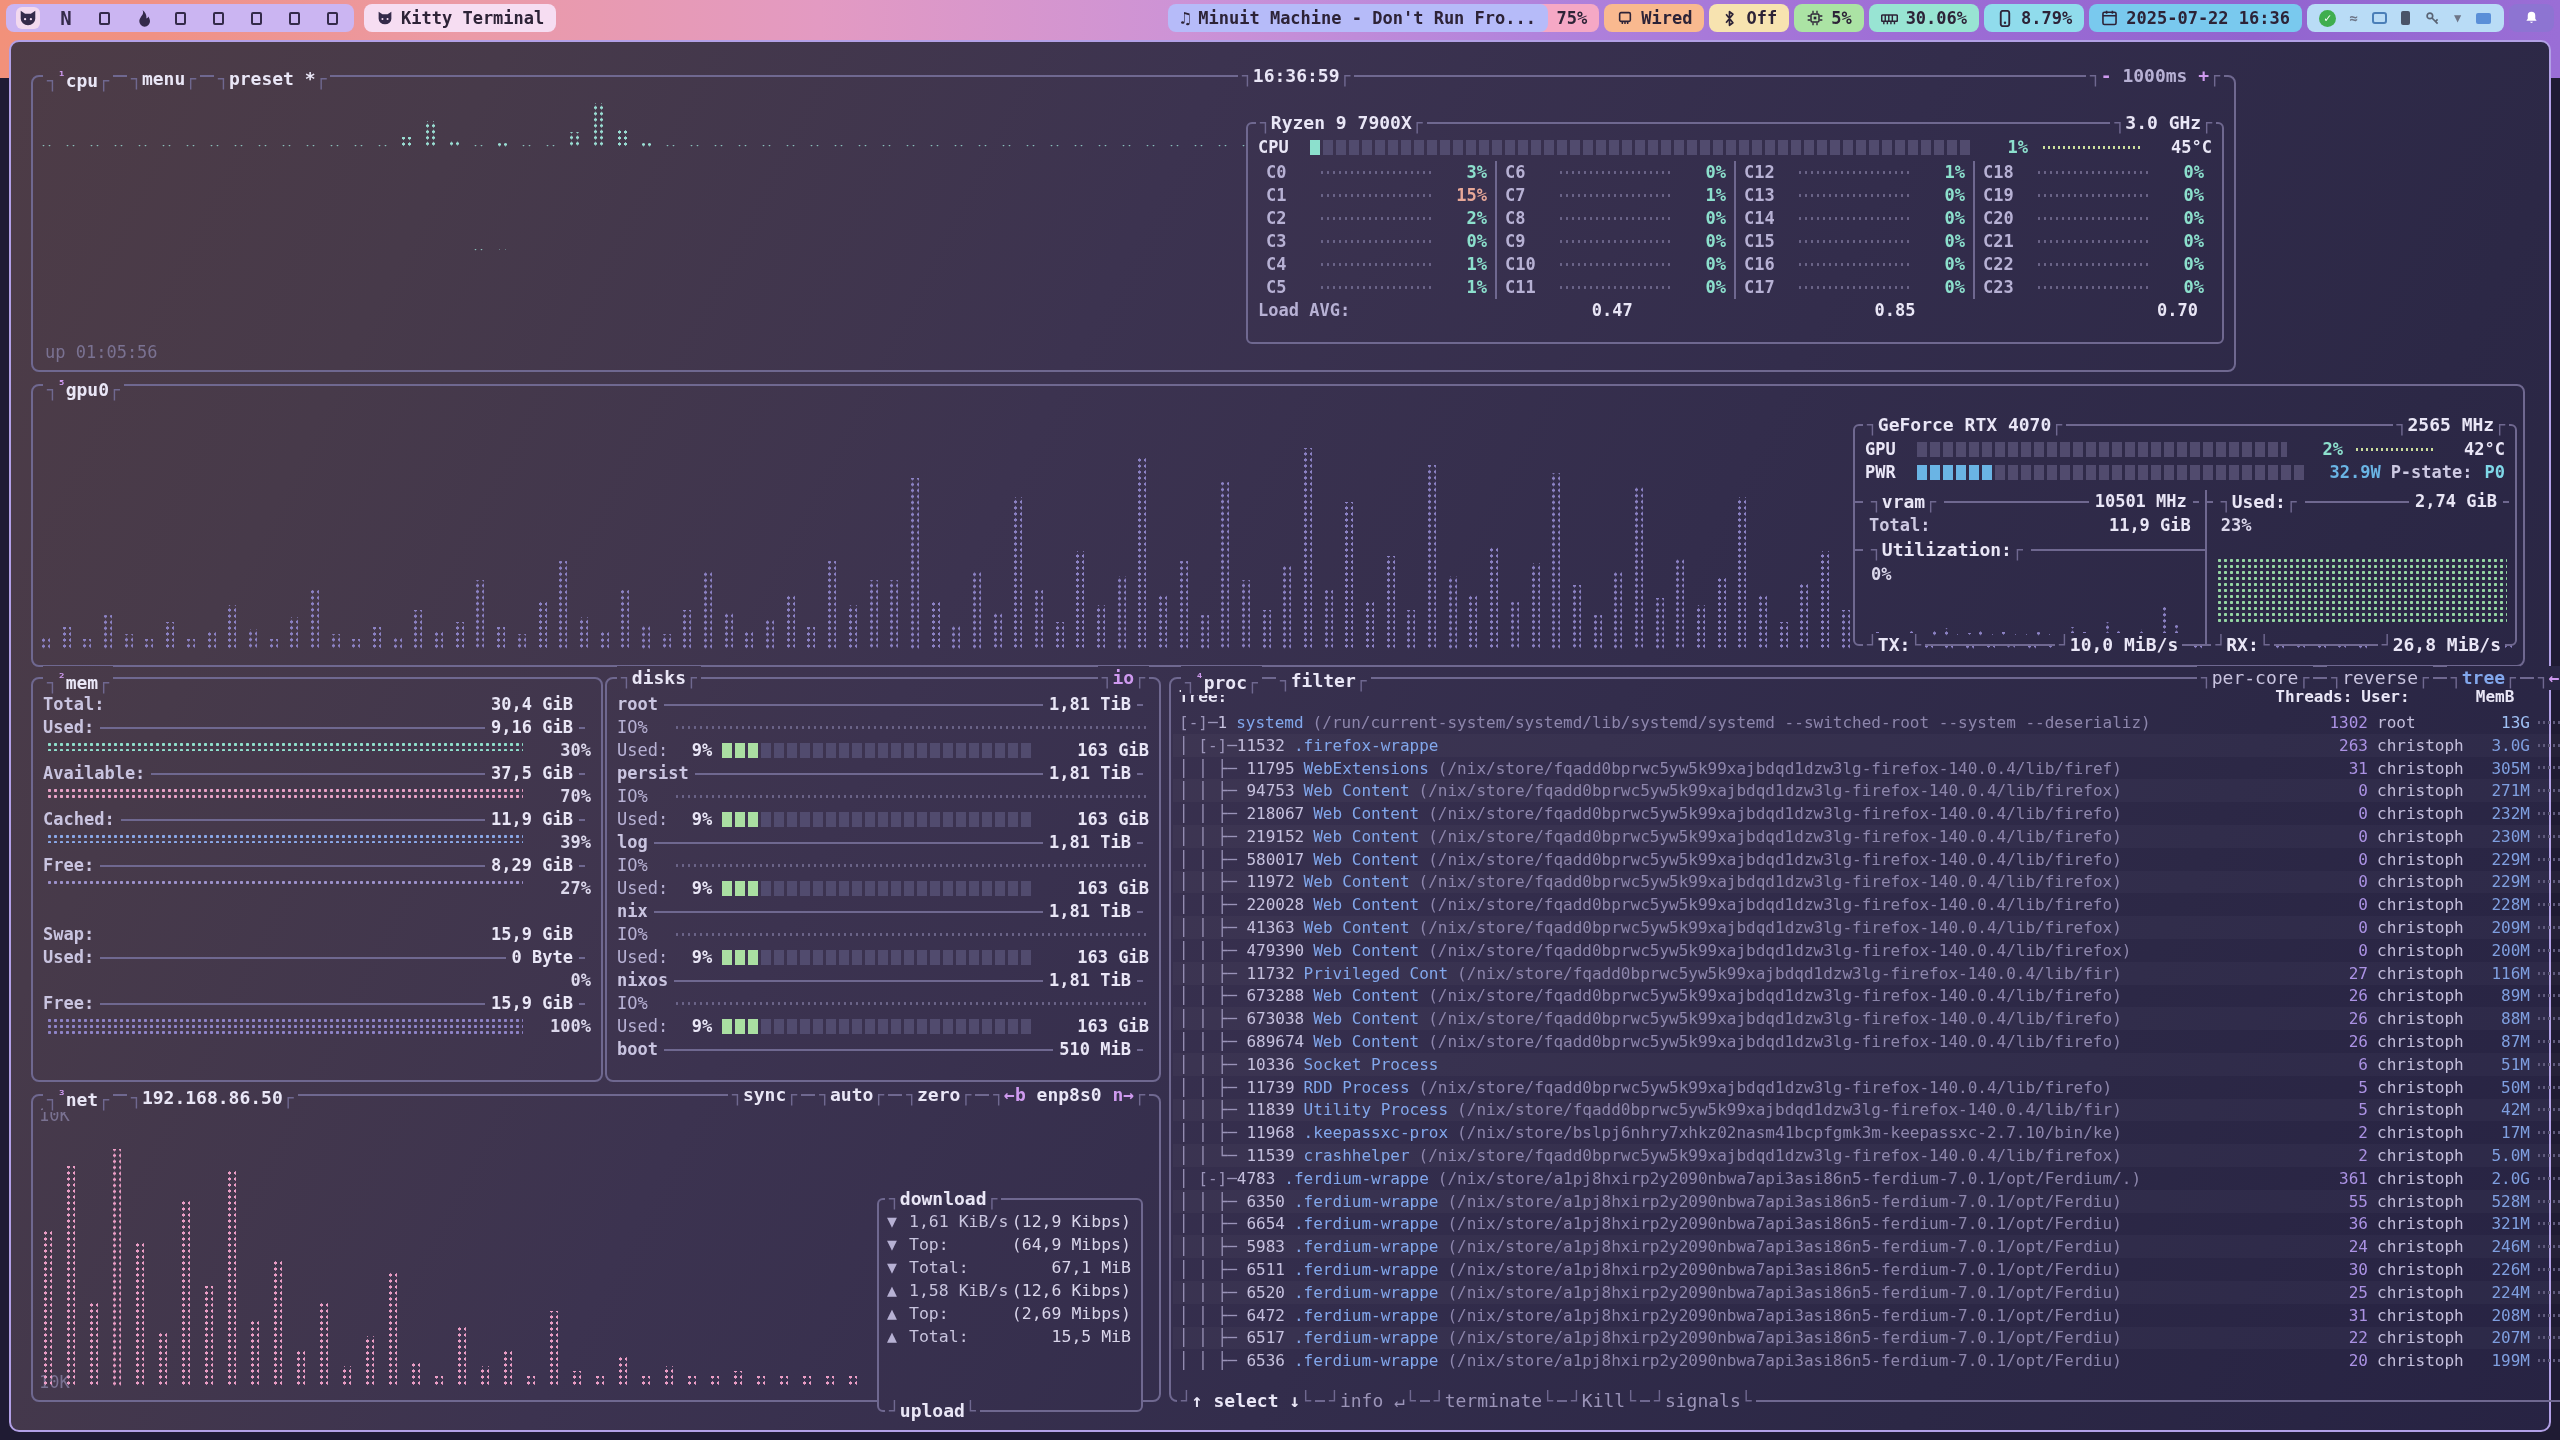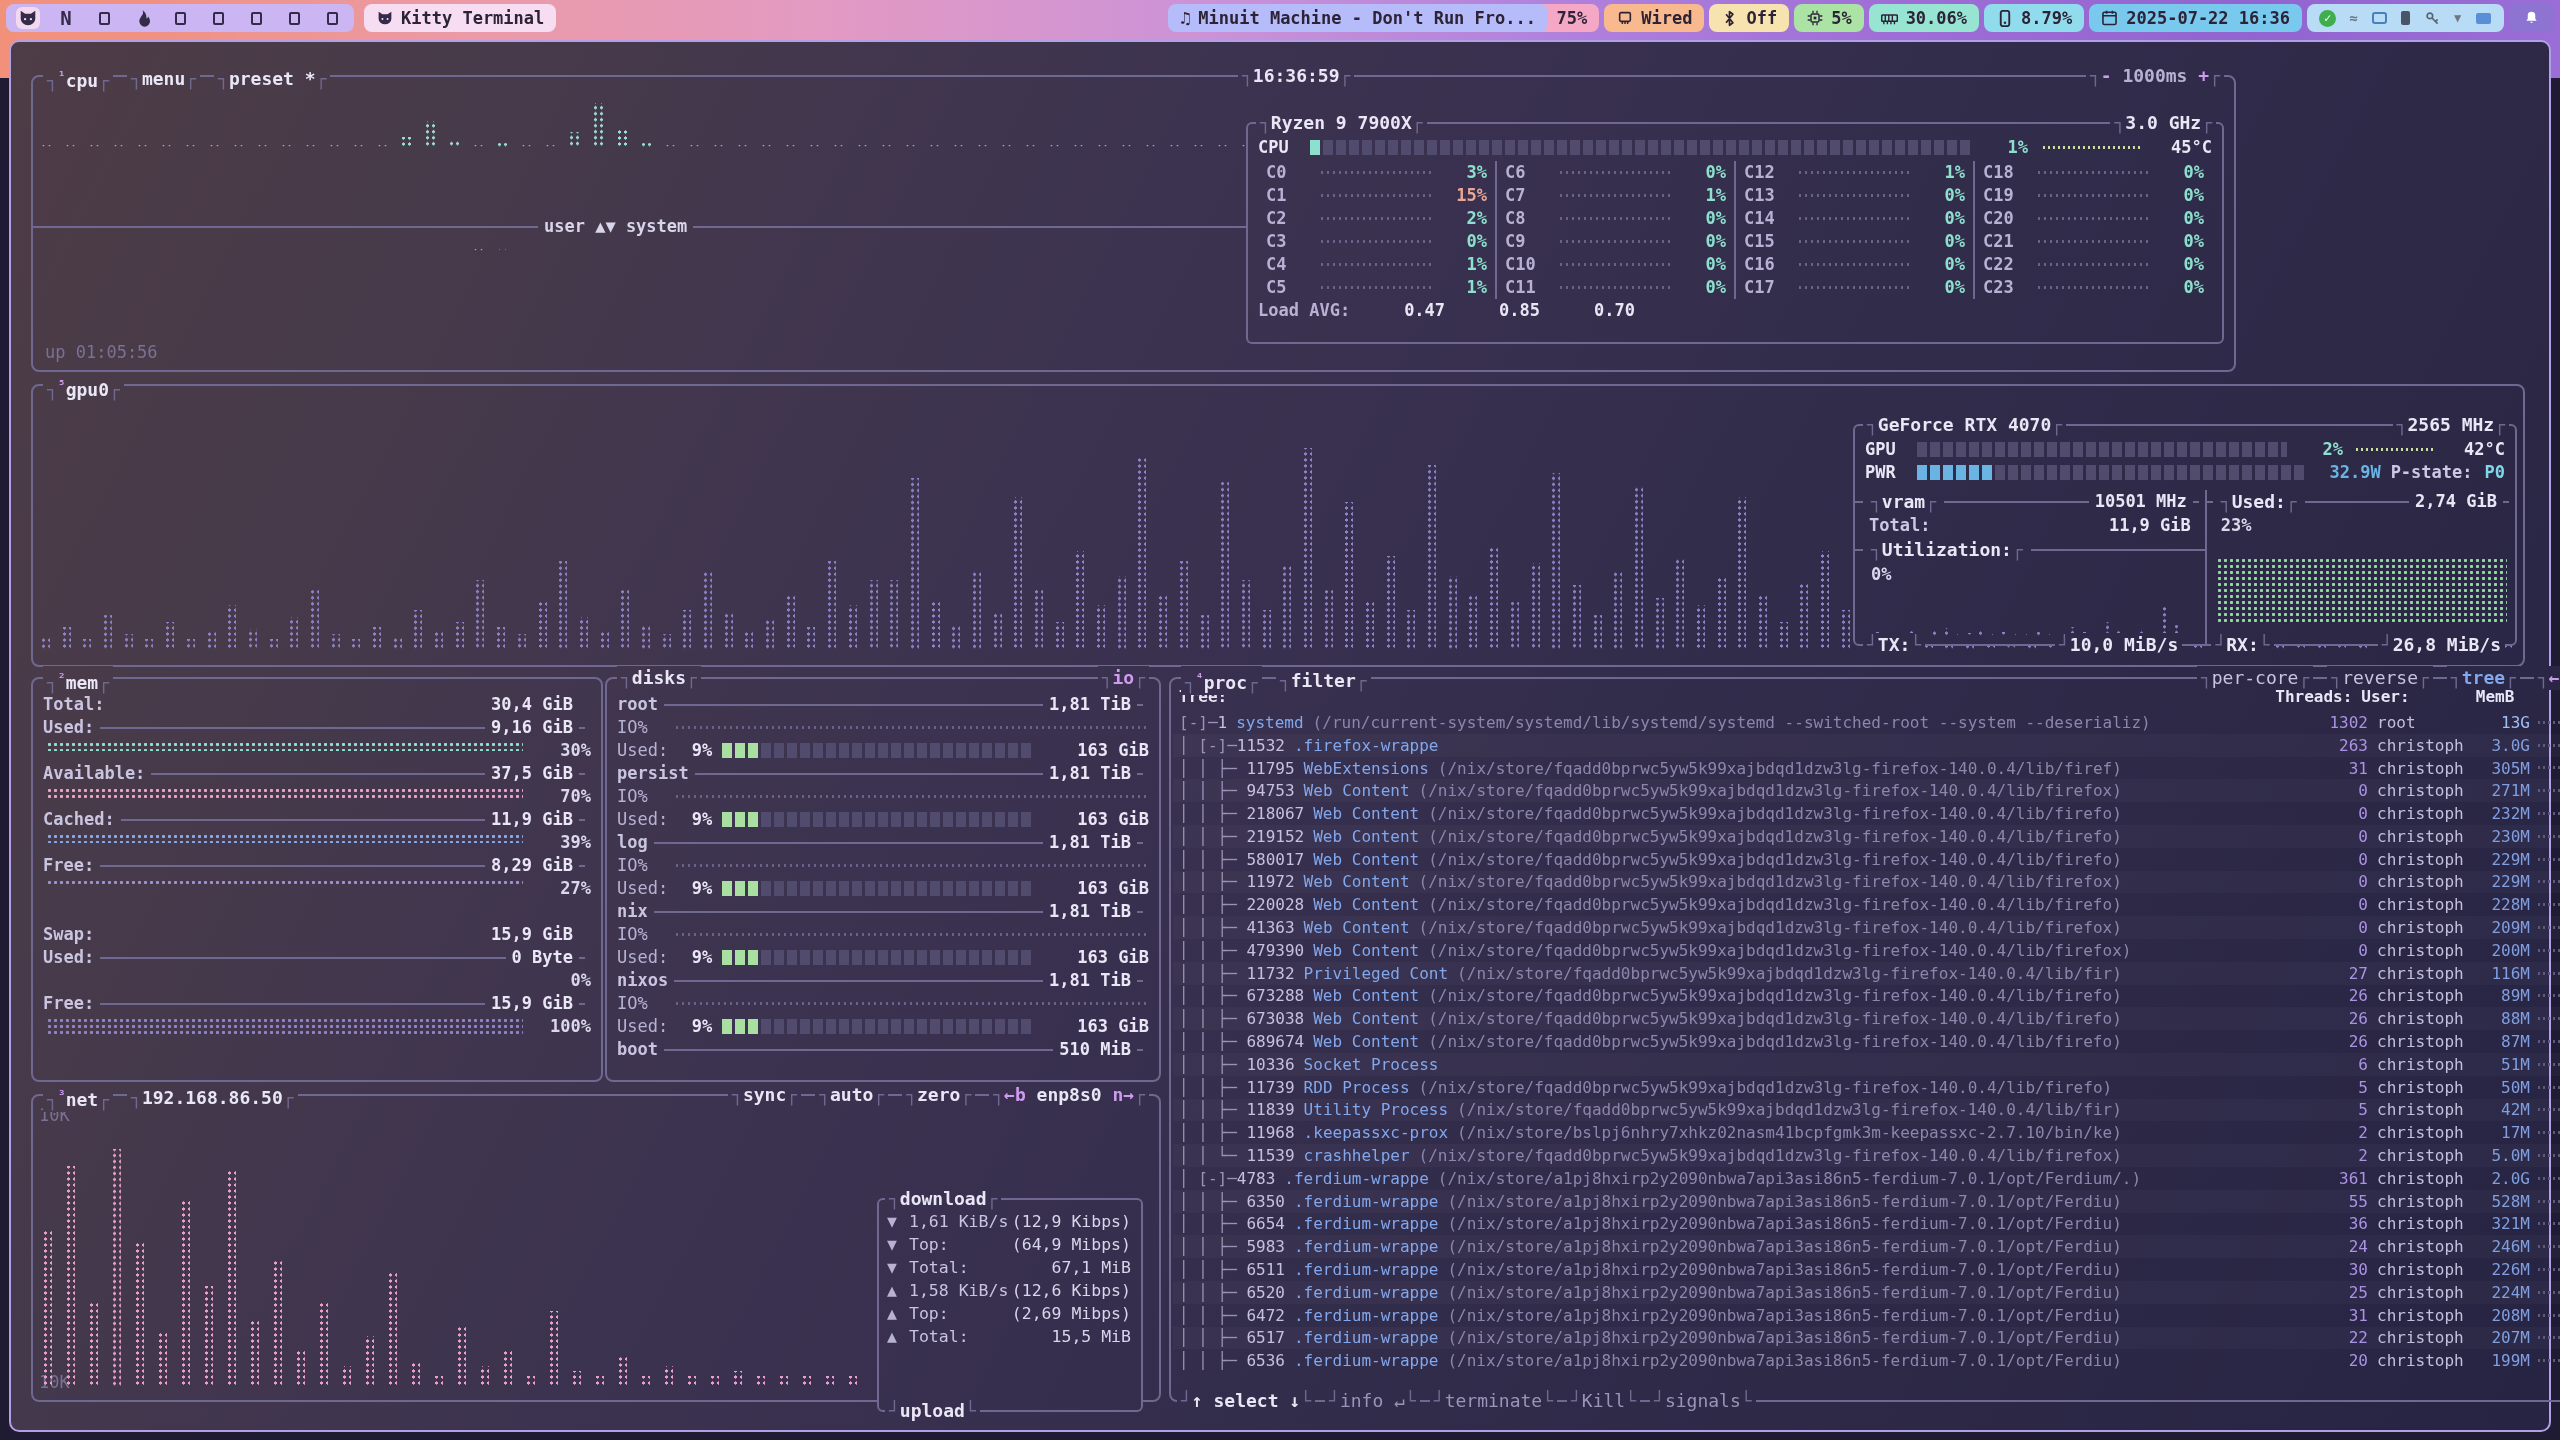--- a/index.html
+++ b/index.html
@@ -362,25 +362,20 @@
         <div class="gbar" style="height: 4%;"></div>
         <div class="gbar" style="height: 4%;"></div>
         <div class="gbar" style="height: 4%;"></div>
         <div class="gbar" style="height: 4%;"></div>
         <div class="gbar" style="height: 4%;"></div>
         <div class="gbar" style="height: 4%;"></div>
         <div class="gbar" style="height: 4%;"></div>
         <div class="gbar" style="height: 4%;"></div>
       </div>
 
-    <div class="divrow" style="position:absolute;top:138px;left:0;width:1213px">
-      <span class="dline" style="flex:0 0 505px;margin-left:0"></span>
-      <span style="color:#d8d4ea;font-weight:bold">user ▲▼ system</span>
-      <span class="dline" style="margin-right:0"></span>
-    </div>
 
     <div class="graph" style="left:8px;top:152px;width:1205px;height:22px;--bw:10px;--bg:14px;--gc:#9adfd4">
         <div class="gbar" style="height: 4%;"></div>
         <div class="gbar" style="height: 4%;"></div>
         <div class="gbar" style="height: 4%;"></div>
         <div class="gbar" style="height: 4%;"></div>
         <div class="gbar" style="height: 4%;"></div>
         <div class="gbar" style="height: 4%;"></div>
         <div class="gbar" style="height: 4%;"></div>
         <div class="gbar" style="height: 4%;"></div>
@@ -573,21 +568,21 @@
                 <span class="cdots"></span>
                 <span class="cpct">0%</span>
               </div>
               <div class="crow">
                 <span class="clabel">C23</span>
                 <span class="cdots"></span>
                 <span class="cpct">0%</span>
               </div>
             </div>
         </div>
-        <div class="rrow" style="justify-content:flex-start;gap:54px;padding-right:14px">
+        <div class="rrow" style="justify-content:space-between;gap:24px;padding-right:14px">
           <span style="color:var(--lav);font-weight:bold">Load AVG:</span>
           <span style="color:var(--bright);font-weight:bold">0.47</span>
           <span style="color:var(--bright);font-weight:bold">0.85</span>
           <span style="color:var(--bright);font-weight:bold">0.70</span>
         </div>
       </div>
     </div>
   </div>
 
   <div class="panel" style="left:20px;top:342px;width:2494px;height:283px">

